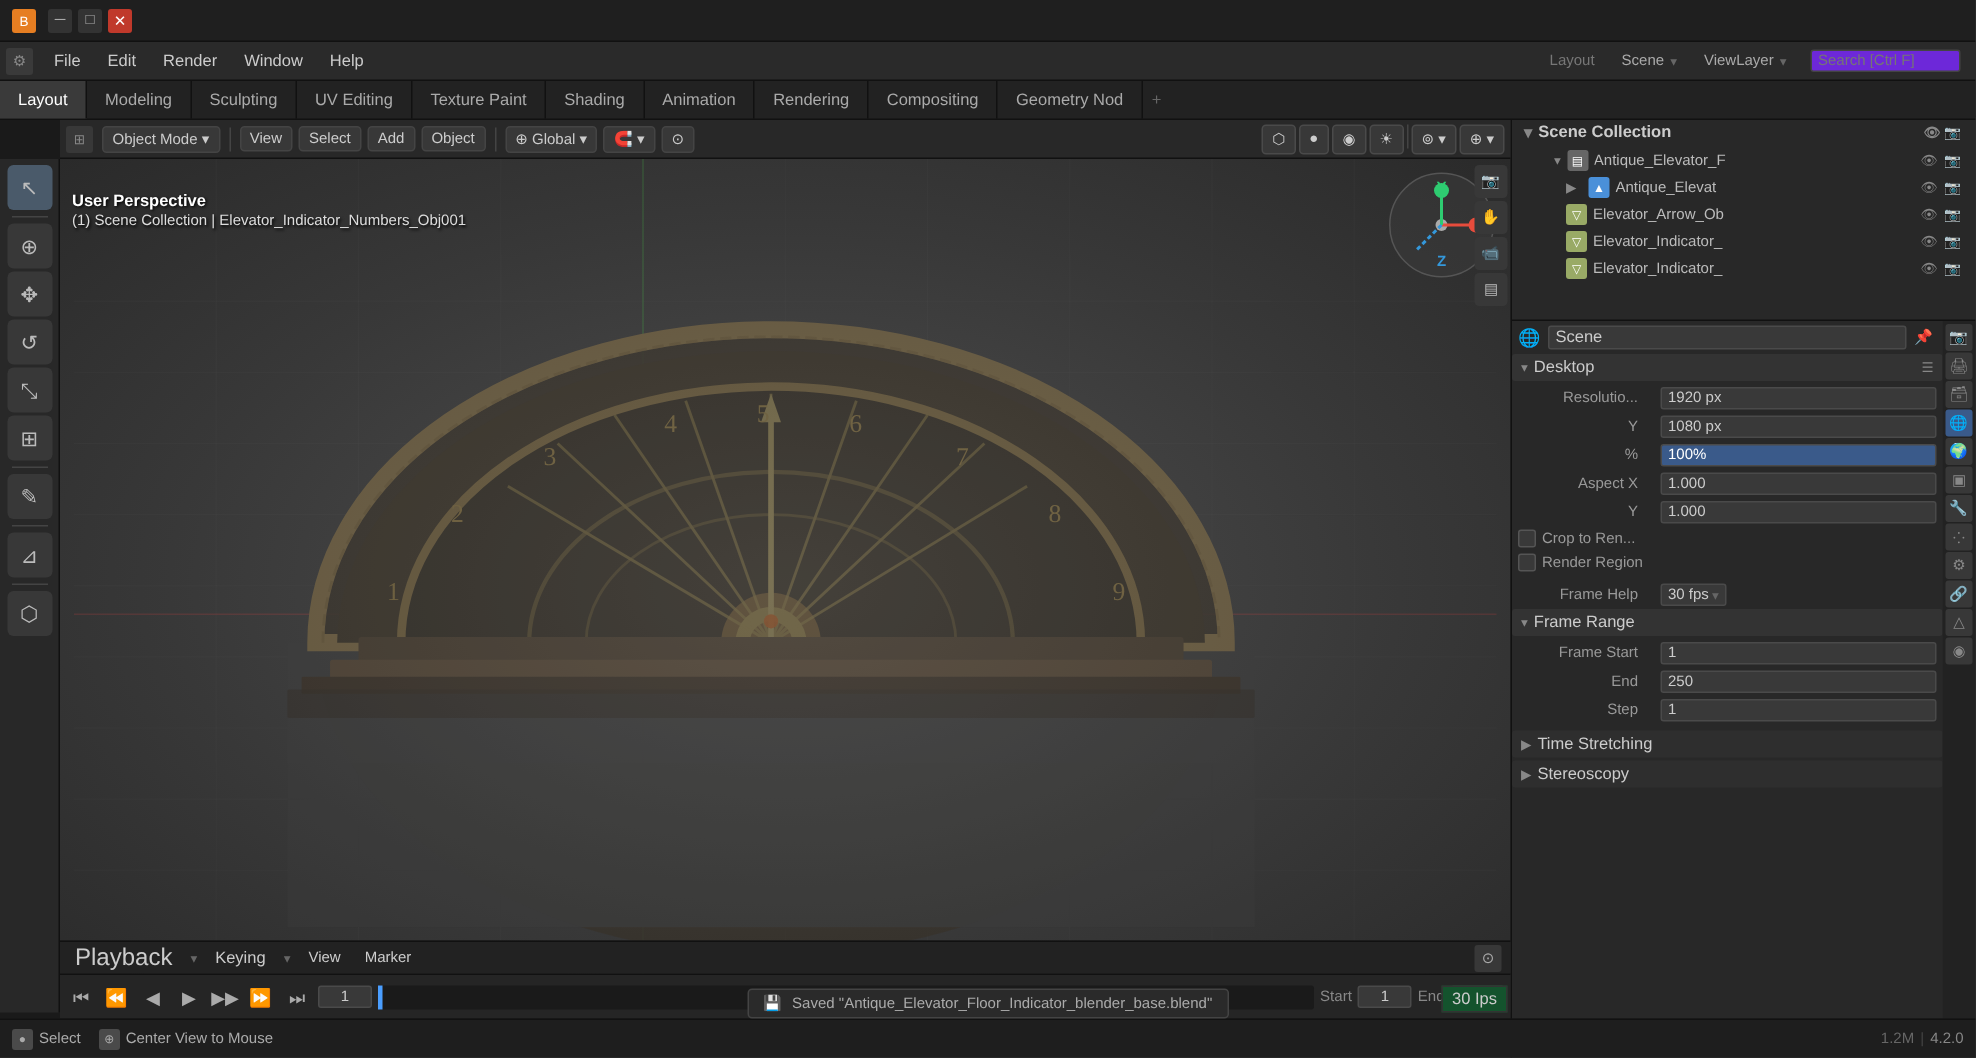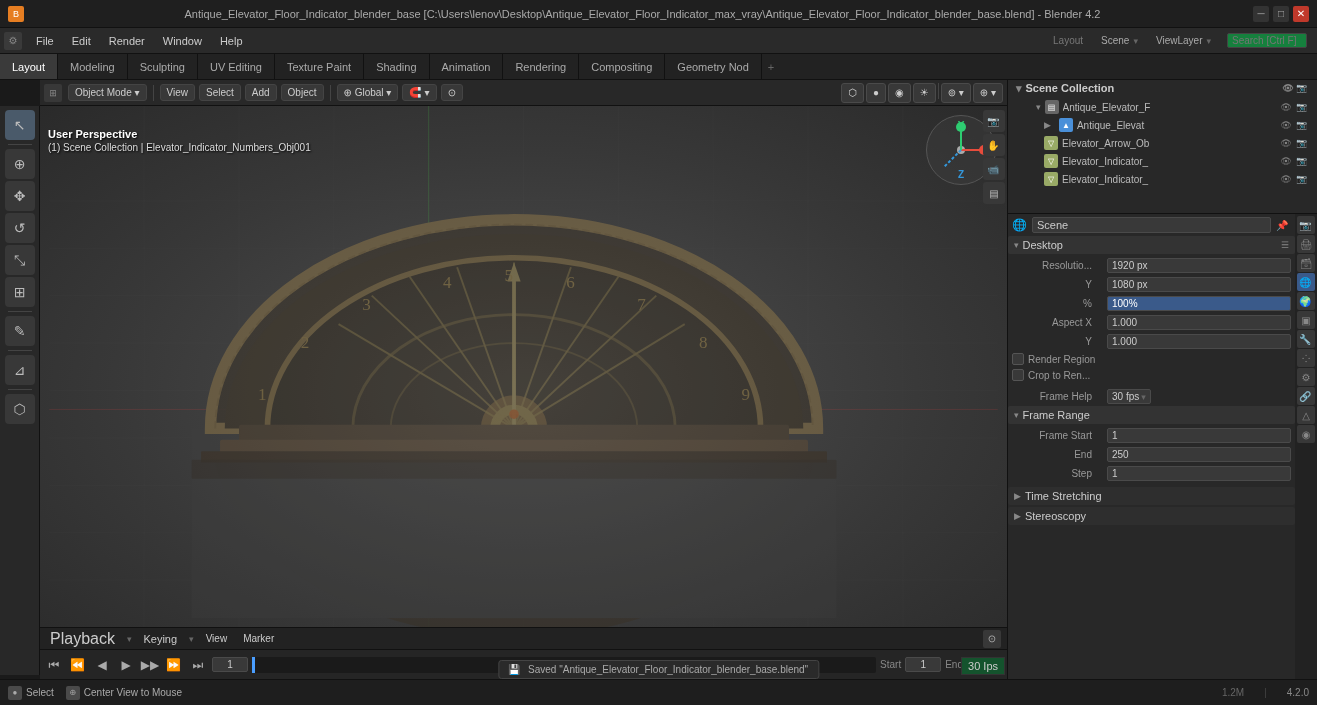--- a/index.html
+++ b/index.html
@@ -567,21 +567,20 @@
       flex: 1;
     }
   </style>
 </head>
 <body>
 
 <div id="title-bar">
   <div style="display:flex;align-items:center;gap:6px;margin-right:8px;">
     <div style="width:16px;height:16px;background:#e67e22;border-radius:2px;font-size:9px;color:white;display:flex;align-items:center;justify-content:center;">B</div>
   </div>
-  <div class="title-text">Antique_Elevator_Floor_Indicator_blender_base [C:\Users\lenov\Desktop\Antique_Elevator_Floor_Indicator_max_vray\Antique_Elevator_Floor_Indicator_blender_base.blend] - Blender 4.2</div>
   <div class="win-controls">
     <div class="win-btn">─</div>
     <div class="win-btn">□</div>
     <div class="win-btn close">✕</div>
   </div>
 </div>
 
 <div id="menu-bar">
   <div style="width:18px;height:18px;background:#3a3a3a;border-radius:2px;display:flex;align-items:center;justify-content:center;font-size:10px;color:#888;margin-right:4px;">⚙</div>
   <div class="menu-item">File</div>
@@ -593,21 +592,21 @@
   <div style="font-size:10px;color:#777;padding:0 8px;">Layout</div>
   <div style="display:flex;align-items:center;gap:4px;padding:0 8px;">
     <div style="font-size:10px;color:#aaa;">Scene</div>
     <div style="font-size:9px;color:#666;">▾</div>
   </div>
   <div style="display:flex;align-items:center;gap:4px;padding:0 8px;">
     <div style="font-size:10px;color:#aaa;">ViewLayer</div>
     <div style="font-size:9px;color:#666;">▾</div>
   </div>
   <div style="padding:0 6px;">
-    <input type="text" style="background: #15803d; border: 1px solid rgb(68, 68, 68); color: rgb(204, 204, 204); font-size: 10px; padding: 1px 4px; width: 80px; border-radius: 2px;" placeholder="Search [Ctrl F]">
+    <input type="text" style="background: #6d28d9; border: 1px solid rgb(68, 68, 68); color: rgb(204, 204, 204); font-size: 10px; padding: 1px 4px; width: 100px; border-radius: 2px;" placeholder="Search [Ctrl F]">
   </div>
 </div>
 
 <div id="workspace-bar">
   <div class="workspace-tab active">Layout</div>
   <div class="workspace-tab">Modeling</div>
   <div class="workspace-tab">Sculpting</div>
   <div class="workspace-tab">UV Editing</div>
   <div class="workspace-tab">Texture Paint</div>
   <div class="workspace-tab">Shading</div>
@@ -886,25 +885,25 @@
       <div class="props-row">
         <span class="props-label">Aspect X</span>
         <div class="props-value">1.000</div>
       </div>
       <div class="props-row">
         <span class="props-label">Y</span>
         <div class="props-value">1.000</div>
       </div>
       <div class="props-checkbox">
         <div class="checkbox-box"></div>
-        <span style="font-size:10px;color:#999;">Render Region</span>
+        <span style="font-size:10px;color:#999;">Crop to Ren...</span>
       </div>
       <div class="props-checkbox">
         <div class="checkbox-box"></div>
-        <span style="font-size:10px;color:#999;">Crop to Ren...</span>
+        <span style="font-size:10px;color:#999;">Render Region</span>
       </div>
     </div>
 
     <div class="props-row">
       <span class="props-label">Frame Help</span>
       <div class="fps-dropdown">
         <span>30 fps</span>
         <span style="color:#666;font-size:9px;">▾</span>
       </div>
     </div>
@@ -986,19 +985,19 @@
 
 <div id="status-bar">
   <div style="display:flex;align-items:center;gap:4px;">
     <div style="width:14px;height:14px;background:#4a4a4a;border-radius:2px;display:flex;align-items:center;justify-content:center;font-size:8px;color:#aaa;">●</div>
     <span>Select</span>
     <div style="width:14px;height:14px;background:#4a4a4a;border-radius:2px;display:flex;align-items:center;justify-content:center;font-size:8px;color:#aaa;margin-left:8px;">⊕</div>
     <span>Center View to Mouse</span>
   </div>
   <div style="flex:1;"></div>
   <div style="display:flex;align-items:center;gap:4px;">
-    <div style="font-size:10px;color:#888;display:flex;align-items:center;gap:20px;">
+    <div style="font-size:10px;color:#888;display:flex;align-items:center;gap:4px;">
       <span style="color:#666;">1.2M</span>
       <span style="color:#444;">|</span>
       <span>4.2.0</span>
     </div>
   </div>
 </div>
 
 </body></html>

